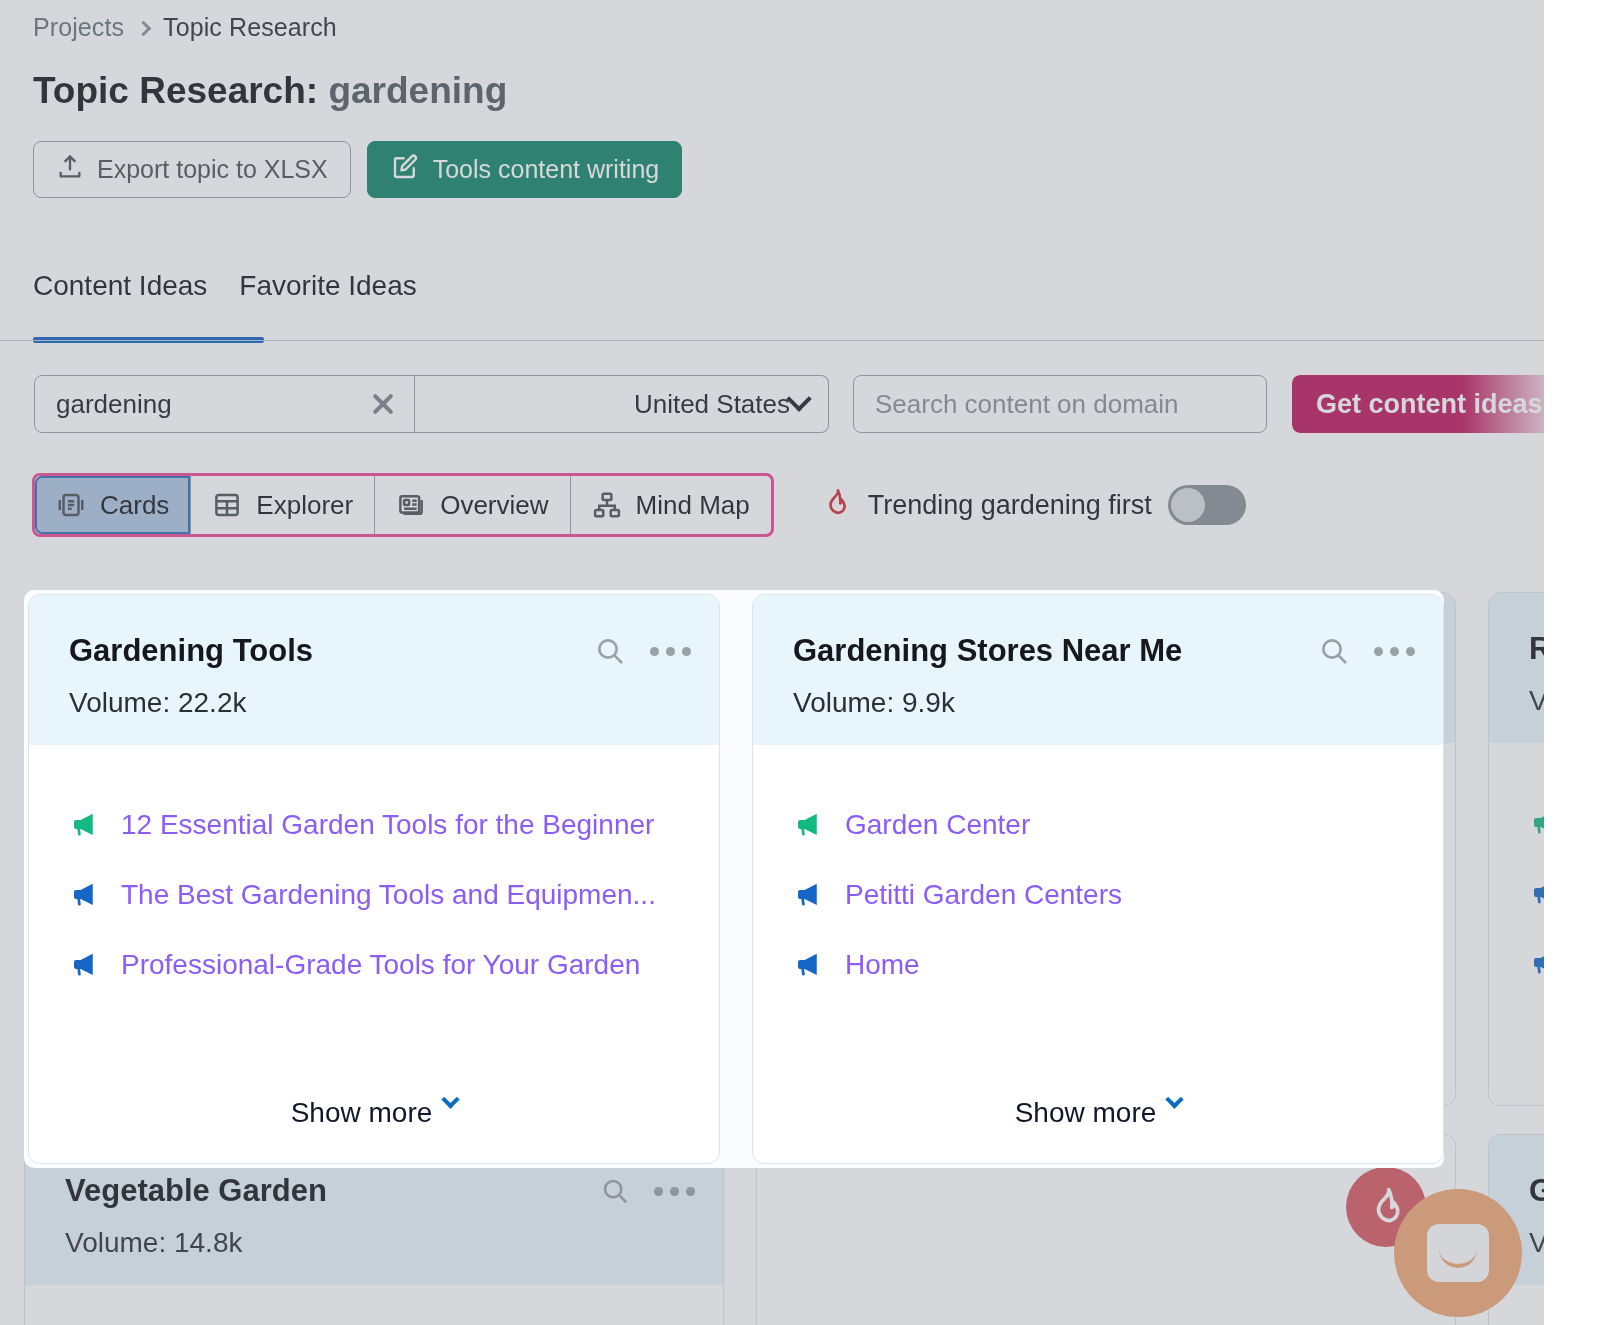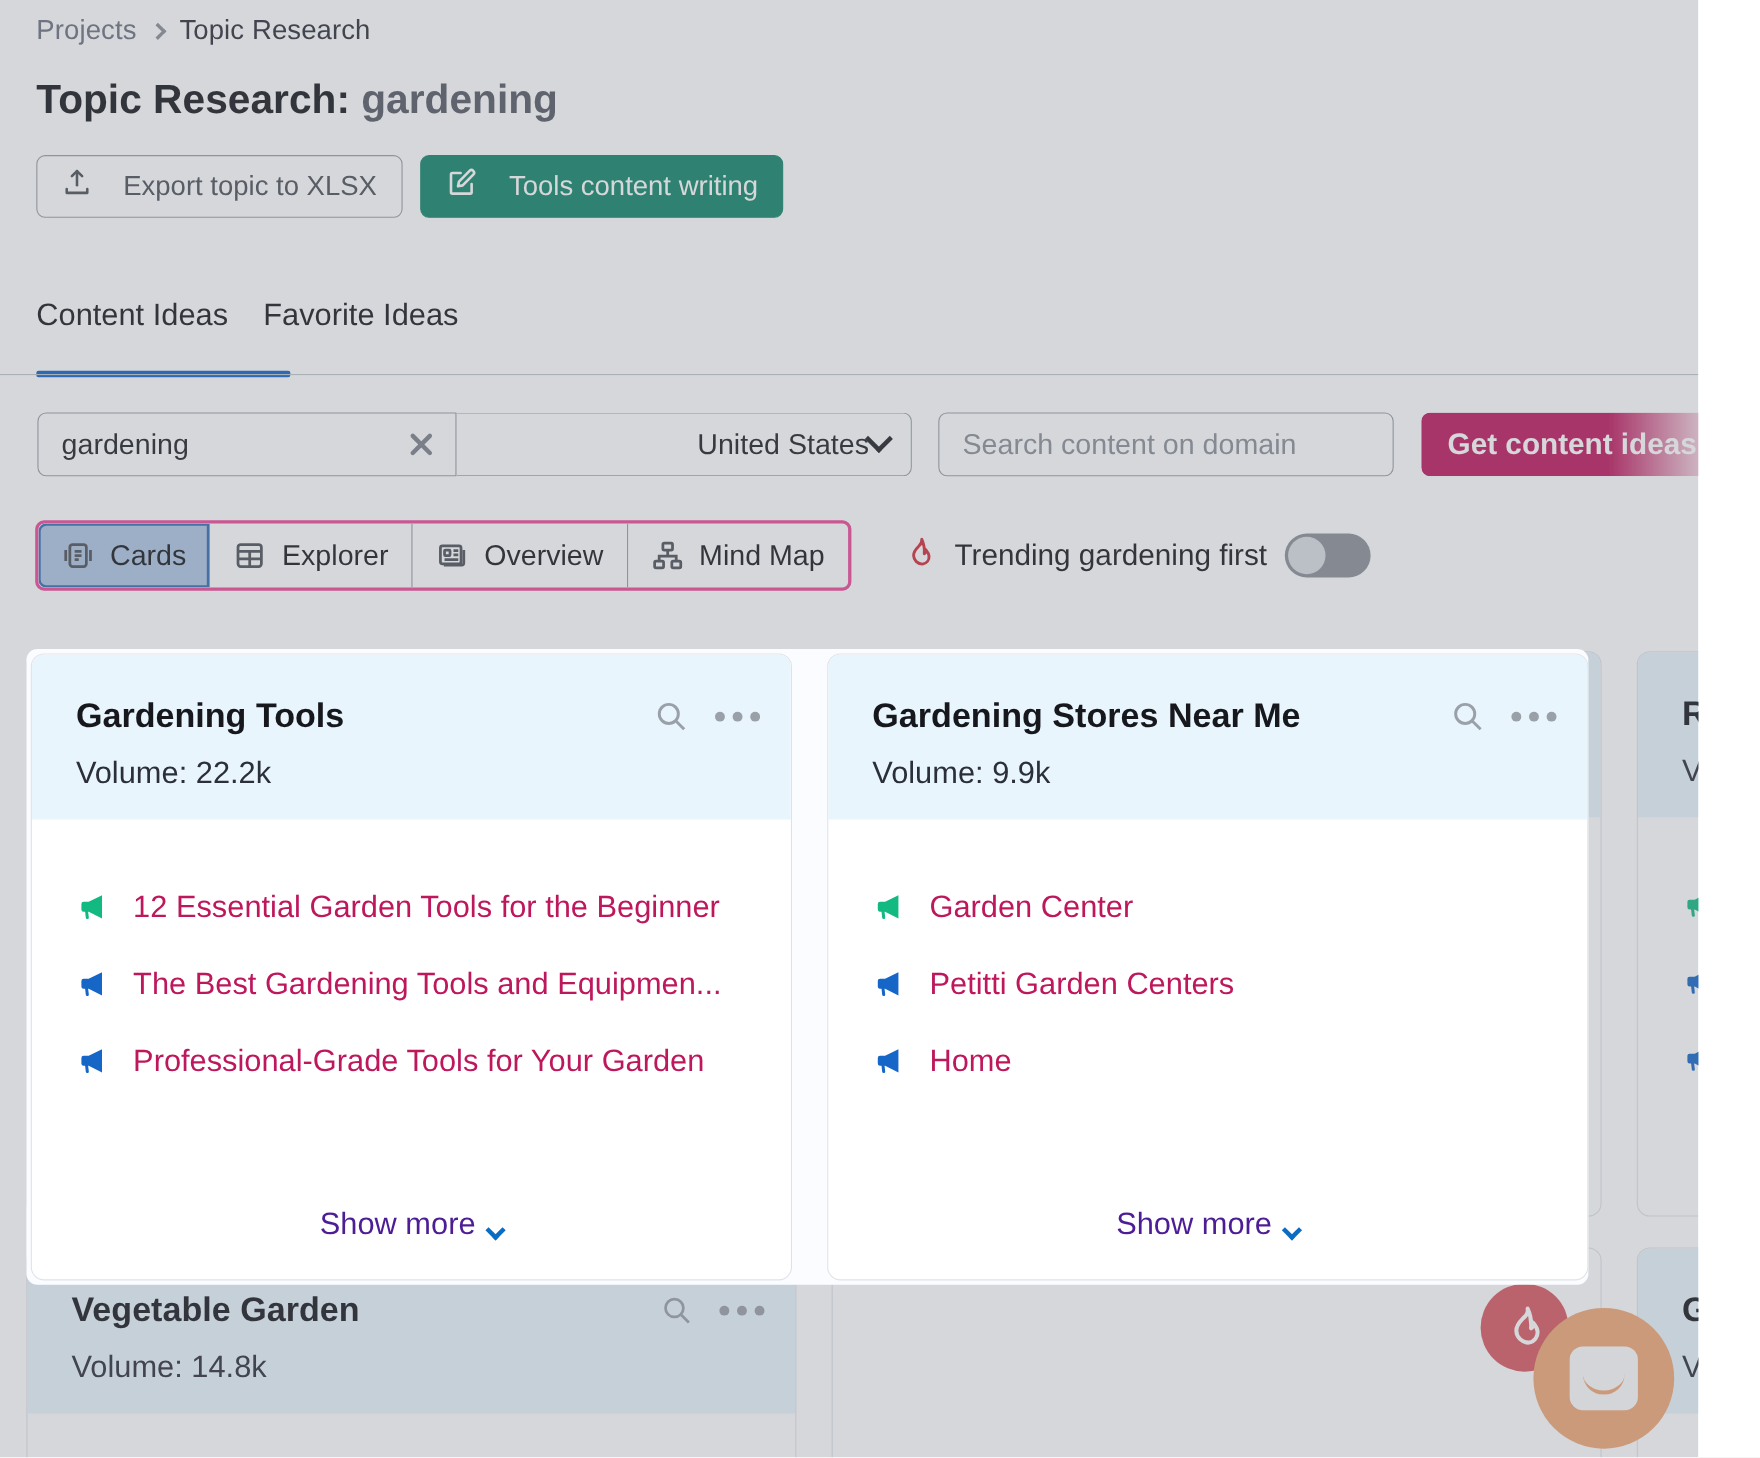--- a/index.html
+++ b/index.html
@@ -55,21 +55,21 @@
     white-space: nowrap;
   }
   .page-title .kw { color: #545a64; font-weight: 700; }
 
   
   .hdr-actions {
     position: absolute; left: 33px; top: 141px;
     display: flex; align-items: center; gap: 16px;
   }
   .btn {
-    display: inline-flex; align-items: center; gap: 28px;
+    display: inline-flex; align-items: center; gap: 13px;
     height: 57px; padding: 0 22px;
     border-radius: 8px;
     font-size: 25px;
     cursor: pointer; white-space: nowrap;
   }
   .btn-ghost {
     border: 1px solid #9aa0a8;
     background: transparent;
     color: #4b5159;
   }
@@ -225,30 +225,30 @@
     display: inline-flex; gap: 7px; align-items: center; cursor: pointer;
   }
   .dots i { width: 9px; height: 9px; border-radius: 50%; background: #9aa0a8; display: block; }
   .card-volume {
     margin-top: 18px; font-size: 28px; color: #2b2f38;
   }
   .card-body { padding: 64px 40px 0 40px; }
   .idea {
     display: flex; align-items: center; gap: 22px;
     margin-bottom: 38px;
-    font-size: 28px; color: #be185d; white-space: nowrap;
+    font-size: 28px; color: #8b5cf6; white-space: nowrap;
   }
   .idea .mega { flex: 0 0 auto; display: inline-flex; }
   .card-foot {
     padding: 22px 40px 34px 40px;
     display: flex; justify-content: center;
   }
   .showmore {
-    display: inline-flex; align-items: flex-end; gap: 12px;
-    font-size: 28px; color: #4c1d95; cursor: pointer;
+    display: inline-flex; align-items: flex-start; gap: 12px;
+    font-size: 28px; color: #0f172a; cursor: pointer;
   }
   .showmore .chev2 {
     width: 13px; height: 13px;
     border-right: 4px solid #0b6cc4; border-bottom: 4px solid #0b6cc4;
     transform: rotate(45deg); position: relative; top: -4px;
   }
 
   
   #spotlight {
     position: absolute;

